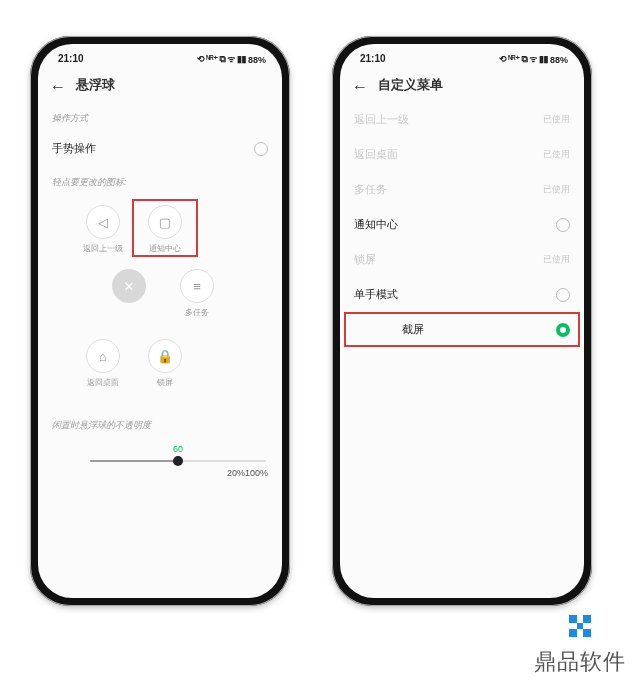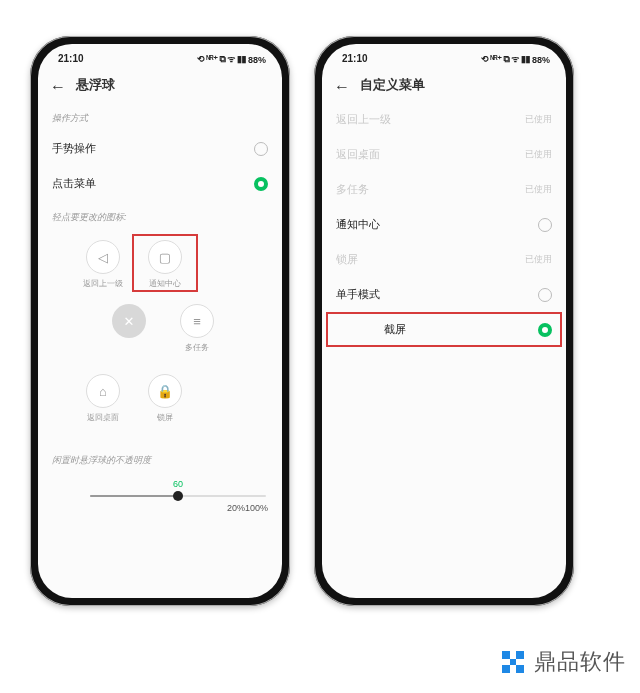--- a/index.html
+++ b/index.html
@@ -8,21 +8,21 @@
     height: 693px;
     background: #ffffff;
     font-family: -apple-system, "Helvetica Neue", Arial, sans-serif;
     position: relative;
     color: #333;
   }
   .stage {
     width: 640px;
     height: 633px;
     display: flex;
-    gap: 24px;
+    gap: 42px;
     padding: 36px 30px 0 30px;
   }
   .phone {
     width: 260px;
     height: 570px;
     border-radius: 40px;
     background: #111;
     padding: 8px;
     box-shadow: 0 0 0 1px #aaa inset, 0 2px 6px rgba(0,0,0,.25);
     position: relative;
@@ -140,20 +140,21 @@
   .watermark {
     position: absolute;
     right: 14px;
     bottom: 16px;
     display: flex;
     align-items: center;
     gap: 6px;
     color: #555;
     font-size: 22px;
     letter-spacing: 1px;
+    flex-direction: column;
   }
   .watermark svg { display:block; }
   .list-body { flex:1; overflow:hidden; }
 </style>
 </head>
 <body>
 
 <div class="stage">
 
   <div class="phone">
@@ -167,24 +168,20 @@
       </div>
       <div class="header">
         <span class="back-arrow">←</span>
         <span class="header-title">悬浮球</span>
       </div>
 
       <div class="section-label">操作方式</div>
       <div class="row">
         <span>手势操作</span>
         <span class="radio"></span>
-      </div>
-      <div class="row">
-        <span>点击菜单</span>
-        <span class="radio selected"></span>
       </div>
 
       <div class="section-label">轻点要更改的图标:</div>
 
       <div class="icon-grid">
         <div class="icon-item" style="left:24px; top:6px;">
           <div class="icon-circle">◁</div>
           <div>返回上一级</div>
         </div>
         <div class="icon-item" style="left:86px; top:6px;">

